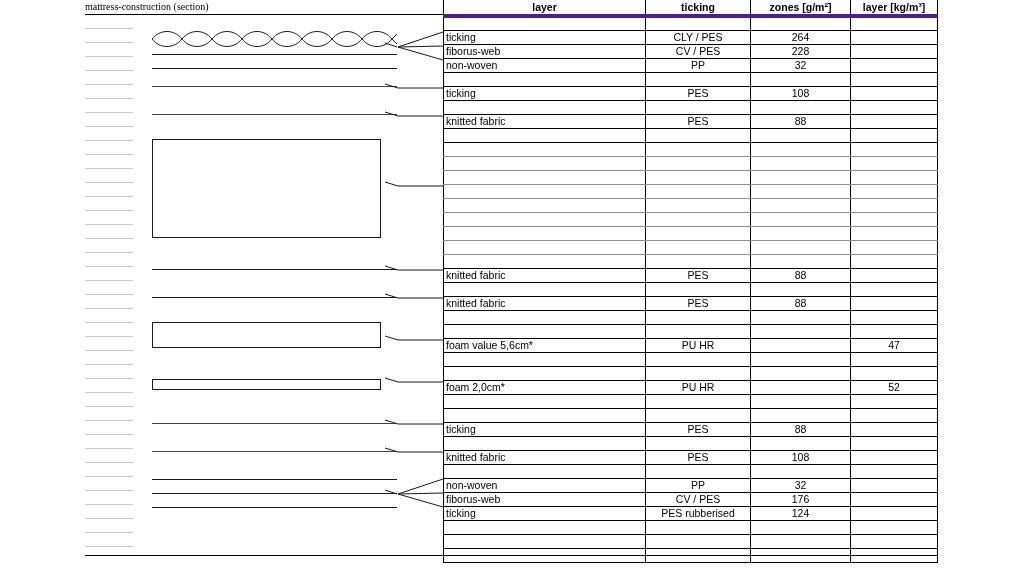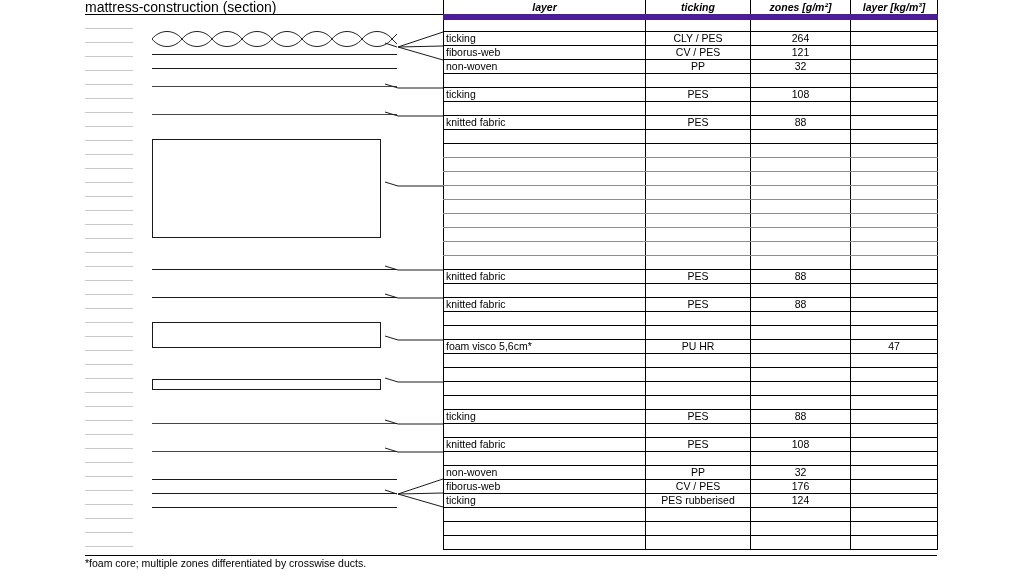--- a/index.html
+++ b/index.html
@@ -18,24 +18,25 @@
     height: 576px;
     overflow: hidden;
     background: #ffffff;
   }
 
   
   .doc-title {
     position: absolute;
     left: 85px;
     top: 0px;
-    font-size: 14px;
+    font-size: 10px;
     line-height: 14px;
     white-space: nowrap;
     color: #000;
+    font-family: Liberation Serif, serif;
   }
   .title-rule {
     position: absolute;
     left: 85px;
     top: 14px;
     width: 852px;
     height: 1px;
     background: #000;
   }
 
@@ -136,23 +137,22 @@
     border-bottom: 1px solid #000;
     border-right: 1px solid #000;
     box-sizing: border-box;
     overflow: hidden;
     white-space: nowrap;
     font-weight: normal;
   }
   .spec-table th {
     font-weight: bold;
     text-align: center;
-    border-bottom: 6px solid #4c1d95;
+    border-bottom: 4px solid #4c1d95;
     padding: 0;
-    font-style: italic;
   }
   .spec-table tr.head th { height: 15px; line-height: 14px; }
   .spec-table td.col-layer { text-align: left;  border-left: 1px solid #000; }
   .spec-table th.col-layer { text-align: center; border-left: 1px solid #000; }
   .spec-table td.col-material,
   .spec-table td.col-gsm,
   .spec-table td.col-kgm { text-align: center; padding: 0; }
 
   
   .spec-table tr.faint td { border-bottom-color: #8d8d8d; }
@@ -301,21 +301,21 @@
         </tr>
         <tr>
           <td class="col-layer">ticking</td>
           <td class="col-material">CLY / PES</td>
           <td class="col-gsm">264</td>
           <td class="col-kgm"></td>
         </tr>
         <tr>
           <td class="col-layer">fiborus-web</td>
           <td class="col-material">CV / PES</td>
-          <td class="col-gsm">121</td>
+          <td class="col-gsm">228</td>
           <td class="col-kgm"></td>
         </tr>
         <tr>
           <td class="col-layer">non-woven</td>
           <td class="col-material">PP</td>
           <td class="col-gsm">32</td>
           <td class="col-kgm"></td>
         </tr>
         <tr>
           <td class="col-layer"></td>
@@ -425,36 +425,42 @@
           <td class="col-gsm"></td>
           <td class="col-kgm"></td>
         </tr>
         <tr>
           <td class="col-layer"></td>
           <td class="col-material"></td>
           <td class="col-gsm"></td>
           <td class="col-kgm"></td>
         </tr>
         <tr>
-          <td class="col-layer">foam visco 5,6cm*</td>
+          <td class="col-layer">foam value 5,6cm*</td>
           <td class="col-material">PU HR</td>
           <td class="col-gsm"></td>
           <td class="col-kgm">47</td>
         </tr>
         <tr>
           <td class="col-layer"></td>
           <td class="col-material"></td>
           <td class="col-gsm"></td>
           <td class="col-kgm"></td>
         </tr>
         <tr>
           <td class="col-layer"></td>
           <td class="col-material"></td>
           <td class="col-gsm"></td>
           <td class="col-kgm"></td>
+        </tr>
+        <tr>
+          <td class="col-layer">foam 2,0cm*</td>
+          <td class="col-material">PU HR</td>
+          <td class="col-gsm"></td>
+          <td class="col-kgm">52</td>
         </tr>
         <tr>
           <td class="col-layer"></td>
           <td class="col-material"></td>
           <td class="col-gsm"></td>
           <td class="col-kgm"></td>
         </tr>
         <tr>
           <td class="col-layer"></td>
           <td class="col-material"></td>
@@ -518,15 +524,14 @@
         <tr>
           <td class="col-layer"></td>
           <td class="col-material"></td>
           <td class="col-gsm"></td>
           <td class="col-kgm"></td>
         </tr>
       </tbody>
   </table>
 
   <div class="footnote-rule"></div>
-  <div class="footnote">*foam core; multiple zones differentiated by crosswise ducts.</div>
 
 </div>
 
 </body></html>

